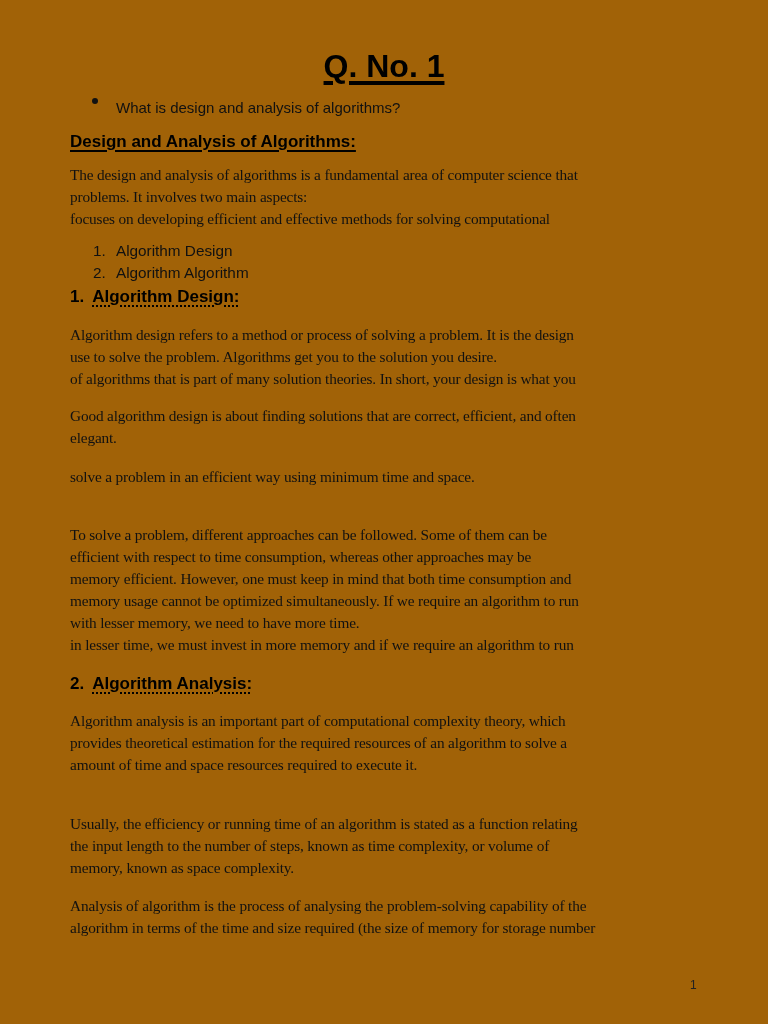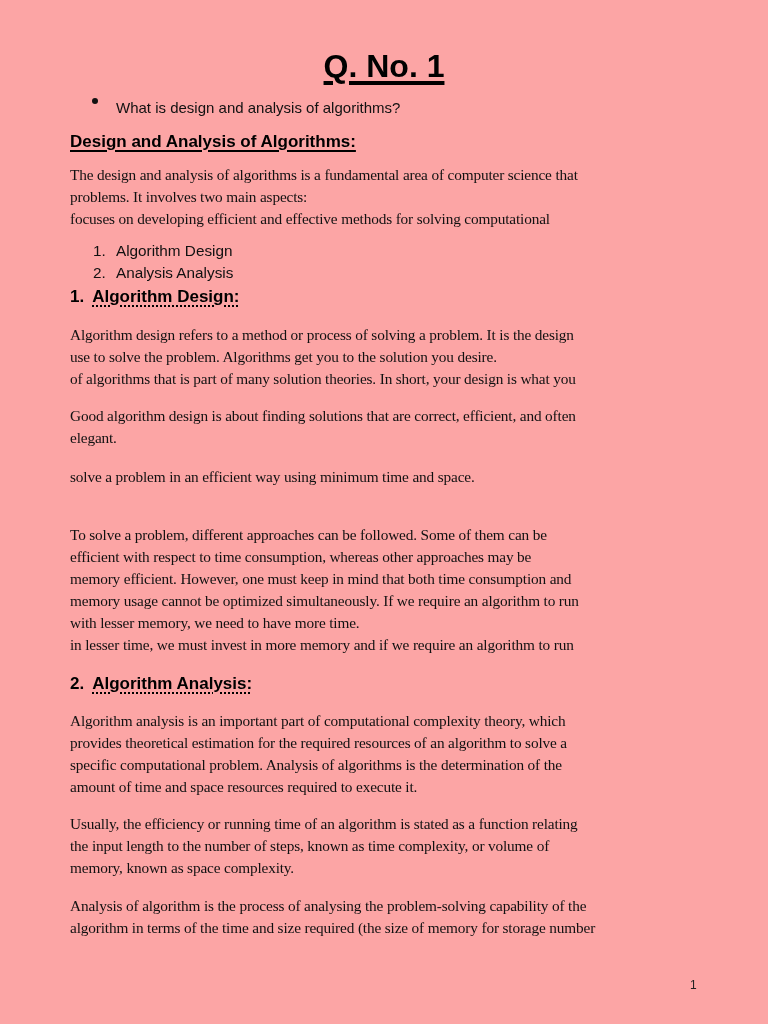--- a/index.html
+++ b/index.html
@@ -12,21 +12,21 @@
       height: 1024px;
       position: relative;
       overflow: hidden;
       font-family: "Liberation Sans", "DejaVu Sans", sans-serif;
       color: #111111;
     }
     .page {
       position: absolute;
       left: 0; top: 0;
       width: 768px; height: 1024px;
-      background: #fca5a5;
+      background: #a16207;
     }
     .title {
       position: absolute;
       left: 0; width: 768px;
       top: 46px;
       text-align: center;
       font-size: 32px;
       font-weight: bold;
       line-height: 40px;
       color: #000;
@@ -127,21 +127,21 @@
     <div>focuses on developing efficient and effective methods for solving computational</div>
   </div>
 
   <div class="olist" style="top:240px;">
     <div class="li">
       <span class="num">1.</span>
       <span>Algorithm Design</span>
     </div>
     <div class="li">
       <span class="num">2.</span>
-      <span>Analysis Analysis</span>
+      <span>Algorithm Algorithm</span>
     </div>
   </div>
 
   <div class="h-sub" style="top:285px;">
     <span class="num">1.</span>
     <span class="label">Algorithm Design:</span>
   </div>
 
   <div class="para" style="top:324px;">
     <div>Algorithm design refers to a method or process of solving a problem. It is the design</div>
@@ -168,21 +168,20 @@
   </div>
 
   <div class="h-sub" style="top:672px;">
     <span class="num">2.</span>
     <span class="label">Algorithm Analysis:</span>
   </div>
 
   <div class="para" style="top:710px;">
     <div>Algorithm analysis is an important part of computational complexity theory, which</div>
     <div>provides theoretical estimation for the required resources of an algorithm to solve a</div>
-    <div>specific computational problem. Analysis of algorithms is the determination of the</div>
     <div>amount of time and space resources required to execute it.</div>
   </div>
 
   <div class="para" style="top:813px;">
     <div>Usually, the efficiency or running time of an algorithm is stated as a function relating</div>
     <div>the input length to the number of steps, known as time complexity, or volume of</div>
     <div>memory, known as space complexity.</div>
   </div>
 
   <div class="para" style="top:895px;">

